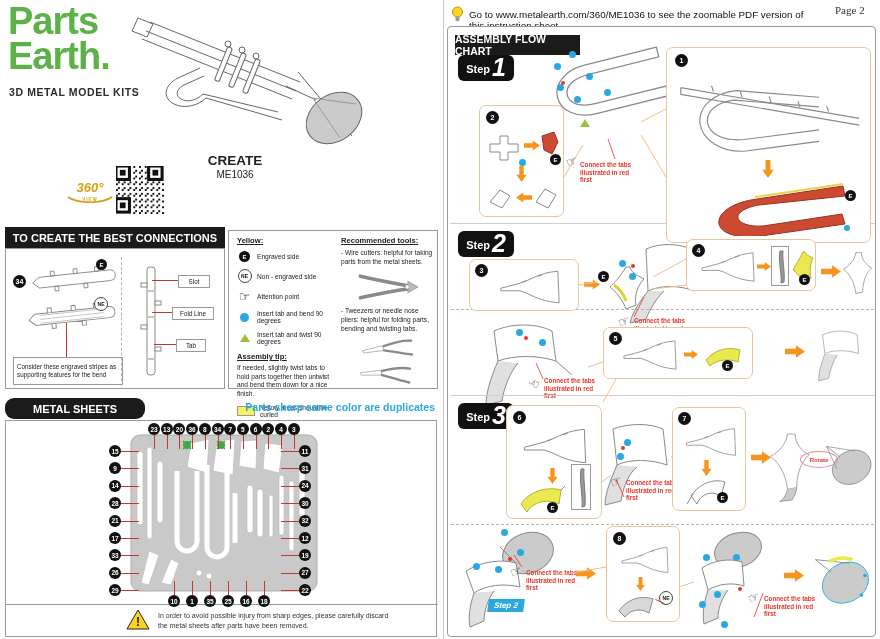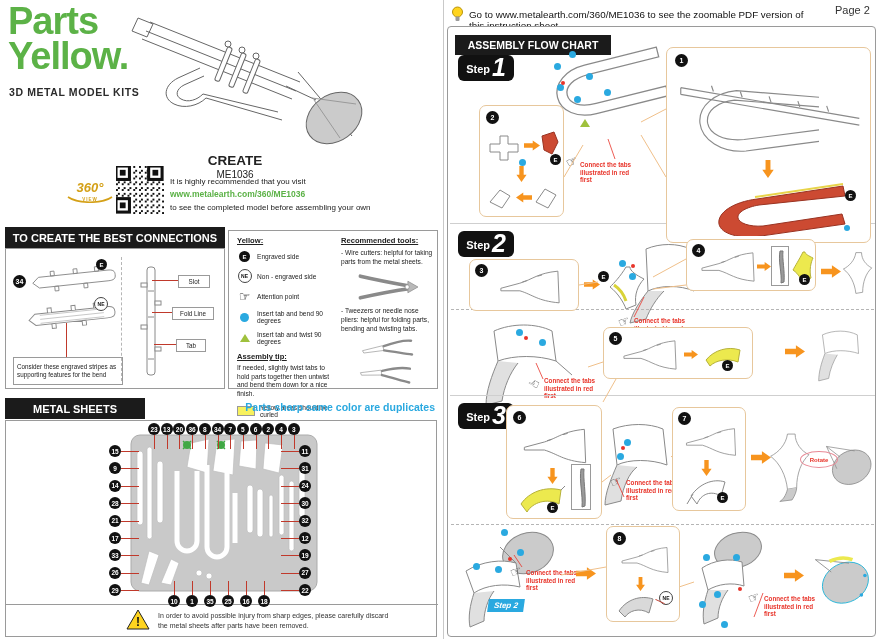--- a/index.html
+++ b/index.html
@@ -71,21 +71,21 @@
       <ellipse cx="40" cy="38" rx="27" ry="22" transform="rotate(-28 40 38)" fill="#cbcbcb" stroke="#8a8a8a"></ellipse>
       <path d="M6,10 L24,24 M6,10 L44,16 M6,10 L20,40" fill="none" stroke="#8a8a8a"></path>
     </symbol>
   </defs>
 </svg>
 
 <div id="pg">
 
   <div class="abs" style="left:8px;top:4px;font-weight:bold;font-size:38px;line-height:0.92;color:#5cb247;letter-spacing:-1px;">
     <div>Parts</div>
-    <div>Yellow.</div>
+    <div>Earth.</div>
   </div>
   <div class="abs" style="left:9px;top:86px;font-size:10.5px;font-weight:bold;letter-spacing:0.6px;color:#2b2b2b;">3D METAL MODEL KITS</div>
 
   <svg class="abs" style="left:108px;top:6px;" width="268" height="148" viewBox="0 0 268 148">
     <path d="M30,12 l15,6 -6,13 -15,-6 z" fill="#fff" stroke="#666"></path>
     <path d="M42,16 L192,76 M38,25 L188,85 M34,33 L184,93" fill="none" stroke="#666"></path>
     <path d="M92,62 L70,72 C56,79 54,92 66,98 C76,103 90,100 98,92 L174,114" fill="none" stroke="#666"></path>
     <path d="M96,70 L76,79 C68,83 67,90 73,93 C80,97 89,94 95,88 L170,106" fill="none" stroke="#666"></path>
     <g stroke="#666" fill="#fff">
       <rect x="113" y="40" width="5" height="36" rx="2" transform="rotate(22 115 58)"></rect>
@@ -215,25 +215,20 @@
         <rect x="24" y="24" width="1" height="1"></rect>
         <rect x="0" y="0" width="7" height="7" fill="none" stroke="#111" stroke-width="1.6"></rect>
         <rect x="2" y="2" width="3" height="3"></rect>
         <rect x="17" y="0" width="7" height="7" fill="none" stroke="#111" stroke-width="1.6"></rect>
         <rect x="19" y="2" width="3" height="3"></rect>
         <rect x="0" y="17" width="7" height="7" fill="none" stroke="#111" stroke-width="1.6"></rect>
         <rect x="2" y="19" width="3" height="3"></rect>
       </g>
     </svg>
 
-  <div class="abs" style="left:170px;top:176px;font-size:8px;line-height:1.55;">
-    <div>It is highly recommended that you visit</div>
-    <div style="color:#5cb247;font-weight:bold;font-size:8.5px;">www.metalearth.com/360/ME1036</div>
-    <div>to see the completed model before assembling your own</div>
-  </div>
 
   <div class="abs bar" style="left:5px;top:227px;width:220px;height:21px;font-size:11px;">TO CREATE THE BEST CONNECTIONS</div>
 
   <div class="abs box" style="left:5px;top:248px;width:220px;height:141px;">
     <div class="nbdg abs" style="left:7px;top:26px;">34</div>
     <svg class="abs" style="left:22px;top:16px;transform:rotate(-6deg);" width="92" height="28" viewBox="0 0 120 34">
         <use href="#s-strip"></use>
       </svg>
     <div class="ebdg abs" style="left:90px;top:10px;">E</div>
     <svg class="abs" style="left:18px;top:52px;transform:rotate(-6deg);" width="96" height="30" viewBox="0 0 120 34">
@@ -318,21 +313,21 @@
       <div class="tinyt">- Tweezers or needle nose pliers: helpful for folding parts, bending and twisting tabs.</div>
       <svg width="84" height="24" viewBox="0 0 90 40" style="margin:3px 0 0 4px;transform:rotate(-4deg);">
           <use href="#s-pliers"></use>
         </svg>
       <svg width="84" height="24" viewBox="0 0 90 40" style="margin:1px 0 0 2px;transform:rotate(3deg);">
           <use href="#s-pliers"></use>
         </svg>
     </div>
   </div>
 
-  <div class="abs bar" style="left:5px;top:398px;width:140px;height:21px;font-size:11px;">METAL SHEETS</div>
+  <div class="abs bar" style="left:5px;top:398px;width:140px;height:21px;font-size:11px;border-radius:9px;">METAL SHEETS</div>
   <div class="abs" style="left:230px;top:401px;width:205px;text-align:right;color:#2aa9e0;font-weight:bold;font-size:10.5px;">Parts sharp same color are duplicates</div>
 
   <div class="abs box" id="sheetbox" style="left:5px;top:420px;width:432px;height:217px;">
     <svg class="abs" style="left:123px;top:12px;" width="190" height="160" viewBox="0 0 190 160">
       <rect x="2" y="2" width="186" height="156" rx="9" fill="#c9c9c9" stroke="#ababab"></rect>
       <g fill="#fff" stroke="#bdbdbd" stroke-width="0.7">
         <polygon points="62,10 80,6 78,40 58,34"></polygon>
         <polygon points="88,8 106,6 104,42 84,38"></polygon>
         <polygon points="112,8 128,7 127,36 110,33"></polygon>
         <polygon points="136,10 154,12 150,40 134,36"></polygon>
@@ -441,25 +436,25 @@
       <div class="lline" style="left: 258px; top: 160px; width: 1px; height: 14px;"></div>
     </div>
 
   <div class="abs" style="left:443px;top:0;width:1px;height:639px;background:#c9c9c9;"></div>
 
   <svg class="abs" style="left:451px;top:6px;" width="13" height="17" viewBox="0 0 13 17">
     <circle cx="6.5" cy="6" r="5" fill="#ffd41f" stroke="#b9940a"></circle>
     <rect x="4.5" y="10.5" width="4" height="4.5" rx="1" fill="#9a9a9a"></rect>
   </svg>
   <div class="abs" style="left:469px;top:9px;width:350px;font-size:9.8px;color:#111;">Go to www.metalearth.com/360/ME1036 to see the zoomable PDF version of this instruction sheet</div>
-  <div class="abs" style="left:835px;top:4px;font-size:11px;color:#333;">Page 2</div>
+  <div class="abs" style="left:835px;top:4px;font-size:11px;color:#333;font-family:Liberation Serif, serif;">Page 2</div>
 
   <div class="abs box" id="flow" style="left:447px;top:26px;width:429px;height:611px;border-radius:4px;">
 
-    <div class="abs bar" style="left:7px;top:8px;width:156px;height:20px;font-size:10.5px;">ASSEMBLY FLOW CHART</div>
+    <div class="abs bar" style="left:7px;top:8px;width:125px;height:20px;font-size:10.5px;">ASSEMBLY FLOW CHART</div>
 
     <svg class="abs" style="left:0;top:0;z-index:1;" width="429" height="611" viewBox="0 0 429 611">
       <g stroke="#f0c08a" stroke-width="1" fill="none">
         <path d="M116,150 L135,118"></path>
           <path d="M193,95 L218,82"></path>
           <path d="M193,108 L218,150"></path>
         <path d="M131,258 L150,255"></path>
           <path d="M205,250 L238,232"></path>
           <path d="M205,262 L238,258"></path>
         <path d="M140,340 L155,335"></path>

